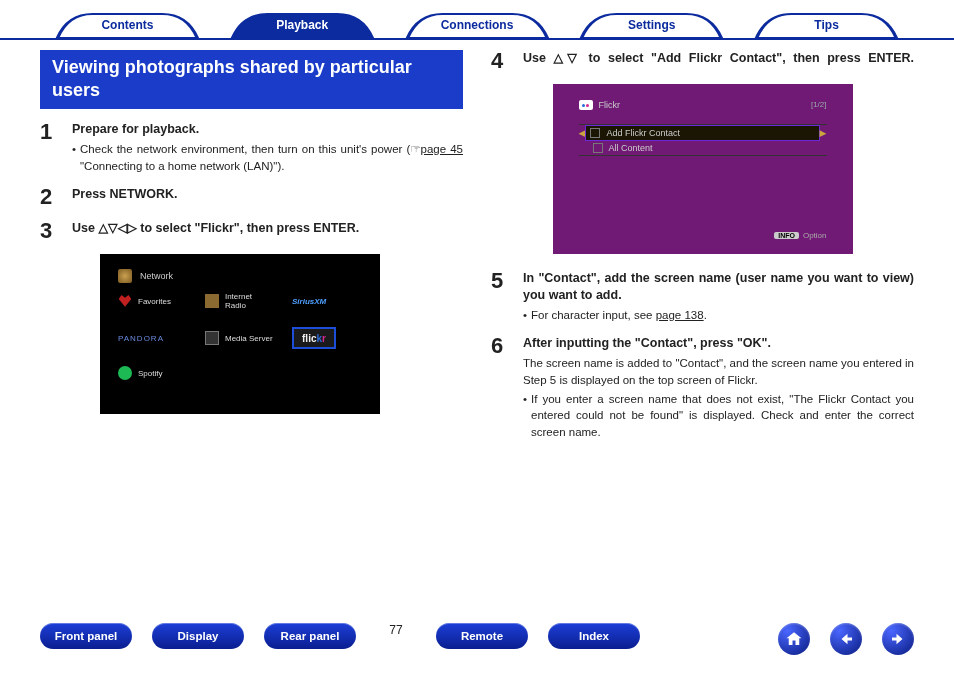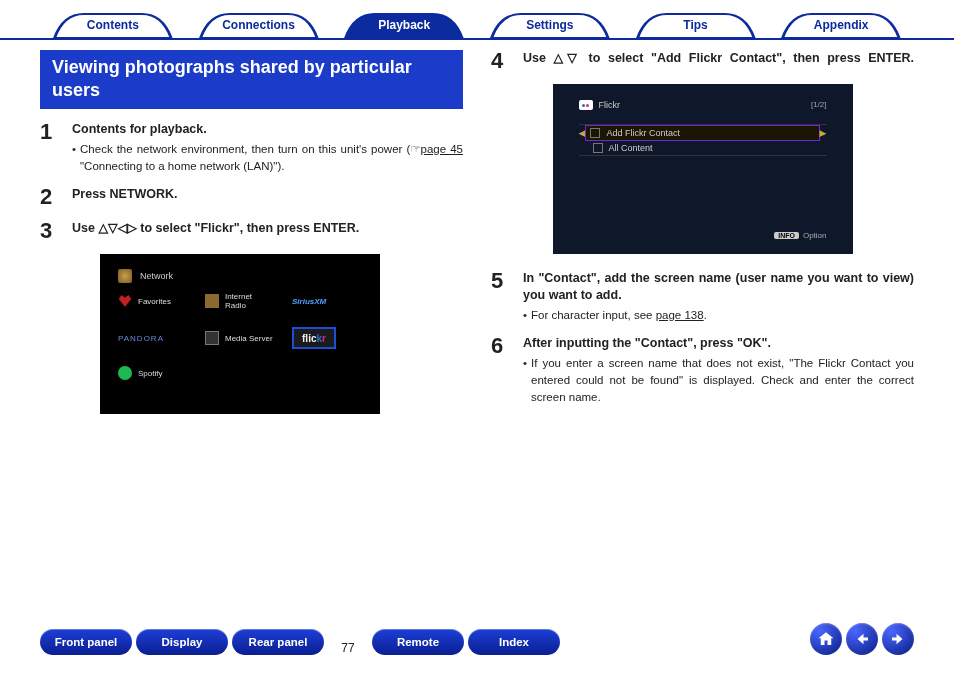--- a/index.html
+++ b/index.html
@@ -90,43 +90,43 @@
   .shot-row { display:flex; align-items:center; gap:8px; height:24px; }
   .icon-sq { width:14px; height:14px; display:inline-block; }
   .net-grid { display:grid; grid-template-columns: 1fr 1fr 1fr; row-gap:10px; column-gap:14px; margin-top:4px;gap:17px;}
   .net-item { display:flex; align-items:center; gap:6px; font-size:8px; color:#ddd;}
   .flickr-tile {
     border:2px solid #1d4ed8; background:#1a1a1a; width:44px; height:22px;
     display:flex; align-items:center; justify-content:center; font-weight:bold; font-size:10px;
   }
   .flickr-tile .b{color:#2a6ad6;} .flickr-tile .p{color:#d62a8e;} .flickr-tile .w{color:#eee;}
   .shot2 {
-    background:#0f172a;
+    background:#701a75;
     width: 300px; height:170px;
     margin: 6px auto 16px auto;
     position:relative;
     color:#ccc; font-size:9px;
   }
   .shot2-inner { position:absolute; top:16px; left:26px; right:26px; }
   .shot2-title { display:flex; align-items:center; gap:6px; }
   .shot2-count { position:absolute; right:0; top:0; color:#9aa; font-size:8px;}
   .shot2-list { margin-top:14px; border-top:1px solid #333; border-bottom:1px solid #333;}
   .shot2-row { display:flex; align-items:center; gap:6px; padding:2px 4px; }
   .shot2-row.sel { border:1px solid #6d28d9; background:#1a1603; }
   .shot2-opt { position:absolute; bottom:14px; right:26px; display:flex; align-items:center; gap:4px; font-size:8px; color:#aaa;}
   .pill-info { background:#ccc; color:#000; border-radius:2px; padding:0 4px; font-size:7px; font-weight:bold;}
   .arrow-lr { font-size:9px; color:#caa63e; }
   
   .bottom {
     position:absolute;
     left:0; right:0; bottom:18px;
     display:flex;
-    align-items:flex-end;
+    align-items:flex-start;
     padding: 0 40px;
-    gap: 4px;
+    gap: 20px;
   }
   .pill {
     background: linear-gradient(#1d3fd8,#0a1e90);
     color:#fff;
     border-radius: 16px;
     height: 26px;
     min-width: 92px;
     display:flex; align-items:center; justify-content:center;
     font-weight:bold; font-size:11.5px;
     box-shadow: inset 0 1px 0 rgba(255,255,255,.3);
@@ -145,61 +145,55 @@
 </head>
 <body>
 
 <div class="tabnav">
   <div class="tab">
     <svg viewBox="0 0 100 26" preserveAspectRatio="none">
         <path d="M10 26 Q16 2 30 2 H70 Q84 2 90 26 Z" fill="#fff" stroke="#0b2b9e" stroke-width="2"></path>
       </svg>
     <span>Contents</span>
   </div>
+  <div class="tab active">
+    <svg viewBox="0 0 100 26" preserveAspectRatio="none">
+        <path d="M10 26 Q16 2 30 2 H70 Q84 2 90 26 Z" fill="#0b2b9e" stroke="#0b2b9e" stroke-width="2"></path>
+      </svg>
+    <span>Playback</span>
+  </div>
   <div class="tab">
     <svg viewBox="0 0 100 26" preserveAspectRatio="none">
         <path d="M10 26 Q16 2 30 2 H70 Q84 2 90 26 Z" fill="#fff" stroke="#0b2b9e" stroke-width="2"></path>
       </svg>
     <span>Connections</span>
   </div>
-  <div class="tab active">
-    <svg viewBox="0 0 100 26" preserveAspectRatio="none">
-        <path d="M10 26 Q16 2 30 2 H70 Q84 2 90 26 Z" fill="#0b2b9e" stroke="#0b2b9e" stroke-width="2"></path>
-      </svg>
-    <span>Playback</span>
-  </div>
   <div class="tab">
     <svg viewBox="0 0 100 26" preserveAspectRatio="none">
         <path d="M10 26 Q16 2 30 2 H70 Q84 2 90 26 Z" fill="#fff" stroke="#0b2b9e" stroke-width="2"></path>
       </svg>
     <span>Settings</span>
   </div>
   <div class="tab">
     <svg viewBox="0 0 100 26" preserveAspectRatio="none">
         <path d="M10 26 Q16 2 30 2 H70 Q84 2 90 26 Z" fill="#fff" stroke="#0b2b9e" stroke-width="2"></path>
       </svg>
     <span>Tips</span>
-  </div>
-  <div class="tab">
-    <svg viewBox="0 0 100 26" preserveAspectRatio="none">
-        <path d="M10 26 Q16 2 30 2 H70 Q84 2 90 26 Z" fill="#fff" stroke="#0b2b9e" stroke-width="2"></path>
-      </svg>
-    <span>Appendix</span>
   </div>
 </div>
 
 <div class="page">
 
   <div class="col">
     <div class="section-title">Viewing photographs shared by particular users</div>
 
     <div class="step">
       <div class="step-num">1</div>
       <div class="step-body">
-        <div class="step-head">Contents for playback.</div>
+        <div class="step-head">Prepare for playback.</div>
         <div class="bullet">
           <span class="step-text justify">
             <span>Check the network environment, then turn on this unit's power (</span><span>☞</span><span class="linkish">page 45</span><span> "Connecting to a home network (LAN)").</span>
           </span>
         </div>
       </div>
     </div>
 
     <div class="step">
       <div class="step-num">2</div>
@@ -307,20 +301,21 @@
             <span>For character input, see </span><span class="linkish">page 138</span><span>.</span>
           </span>
         </div>
       </div>
     </div>
 
     <div class="step">
       <div class="step-num">6</div>
       <div class="step-body">
         <div class="step-head">After inputting the "Contact", press "OK".</div>
+        <div class="step-text justify">The screen name is added to "Contact", and the screen name you entered in Step 5 is displayed on the top screen of Flickr.</div>
         <div class="bullet">
             <span class="step-text justify">If you enter a screen name that does not exist, "The Flickr Contact you entered could not be found" is displayed. Check and enter the correct screen name.</span>
           </div>
       </div>
     </div>
 
   </div>
 </div>
 
 <div class="bottom">

